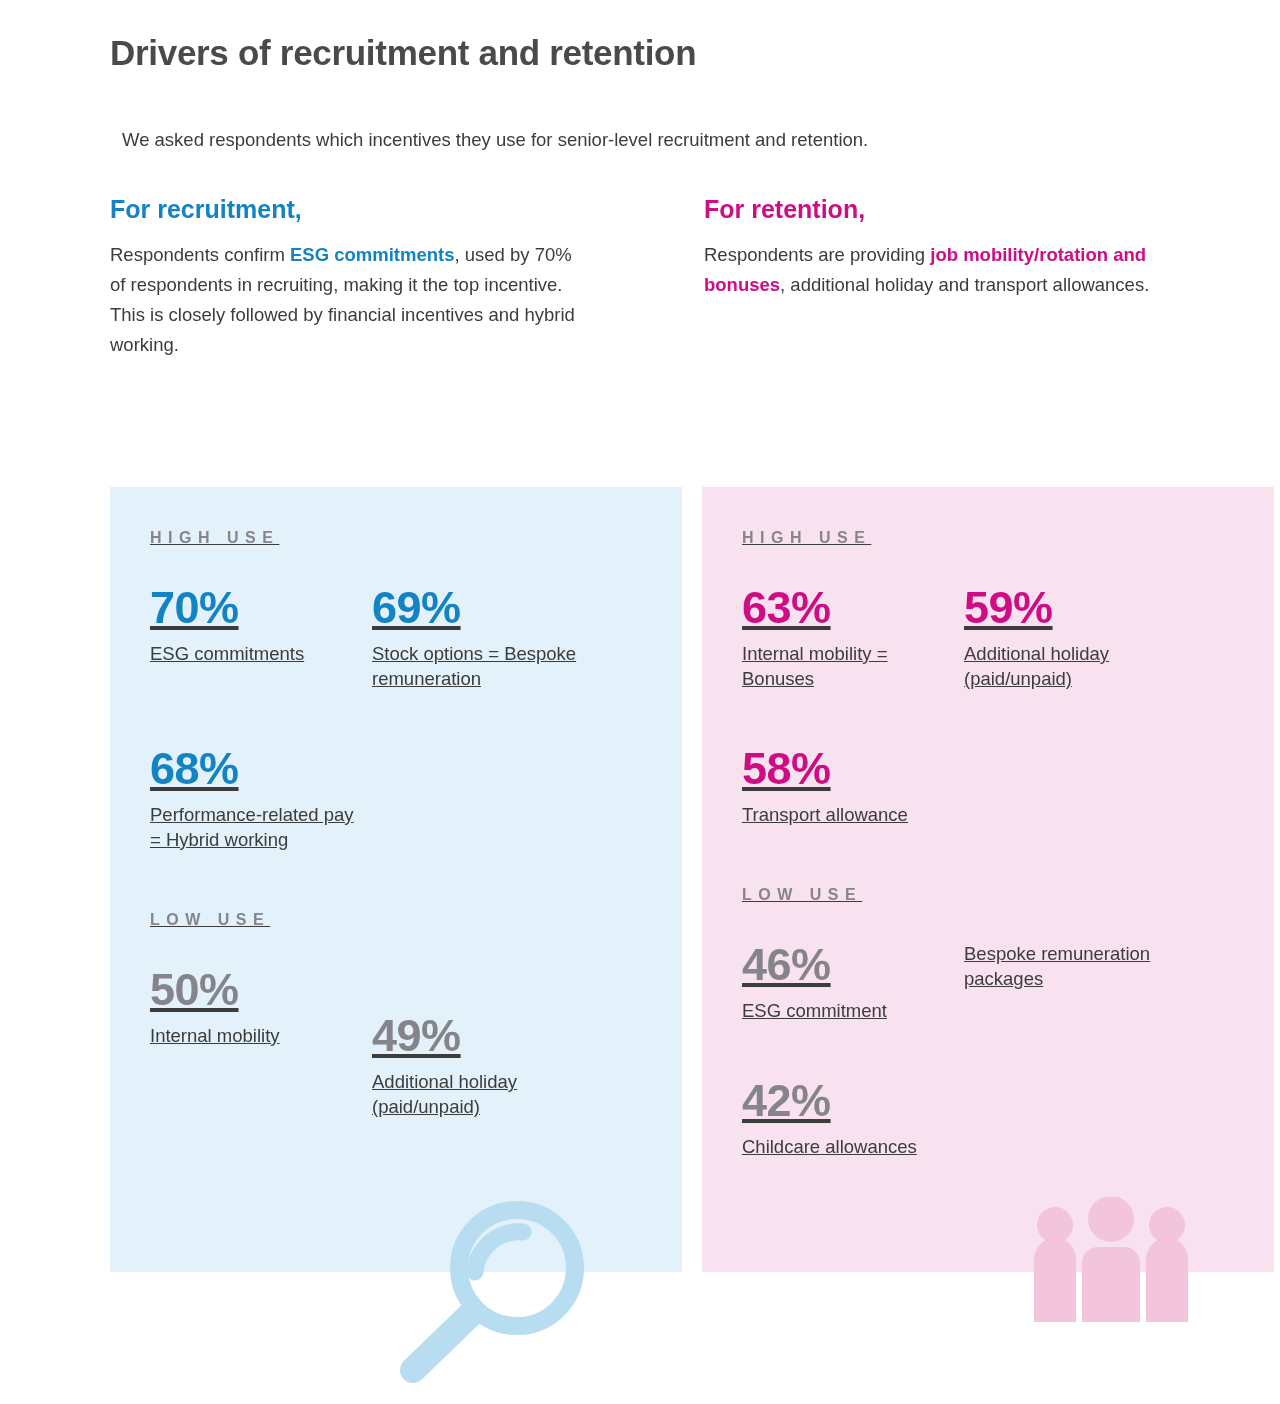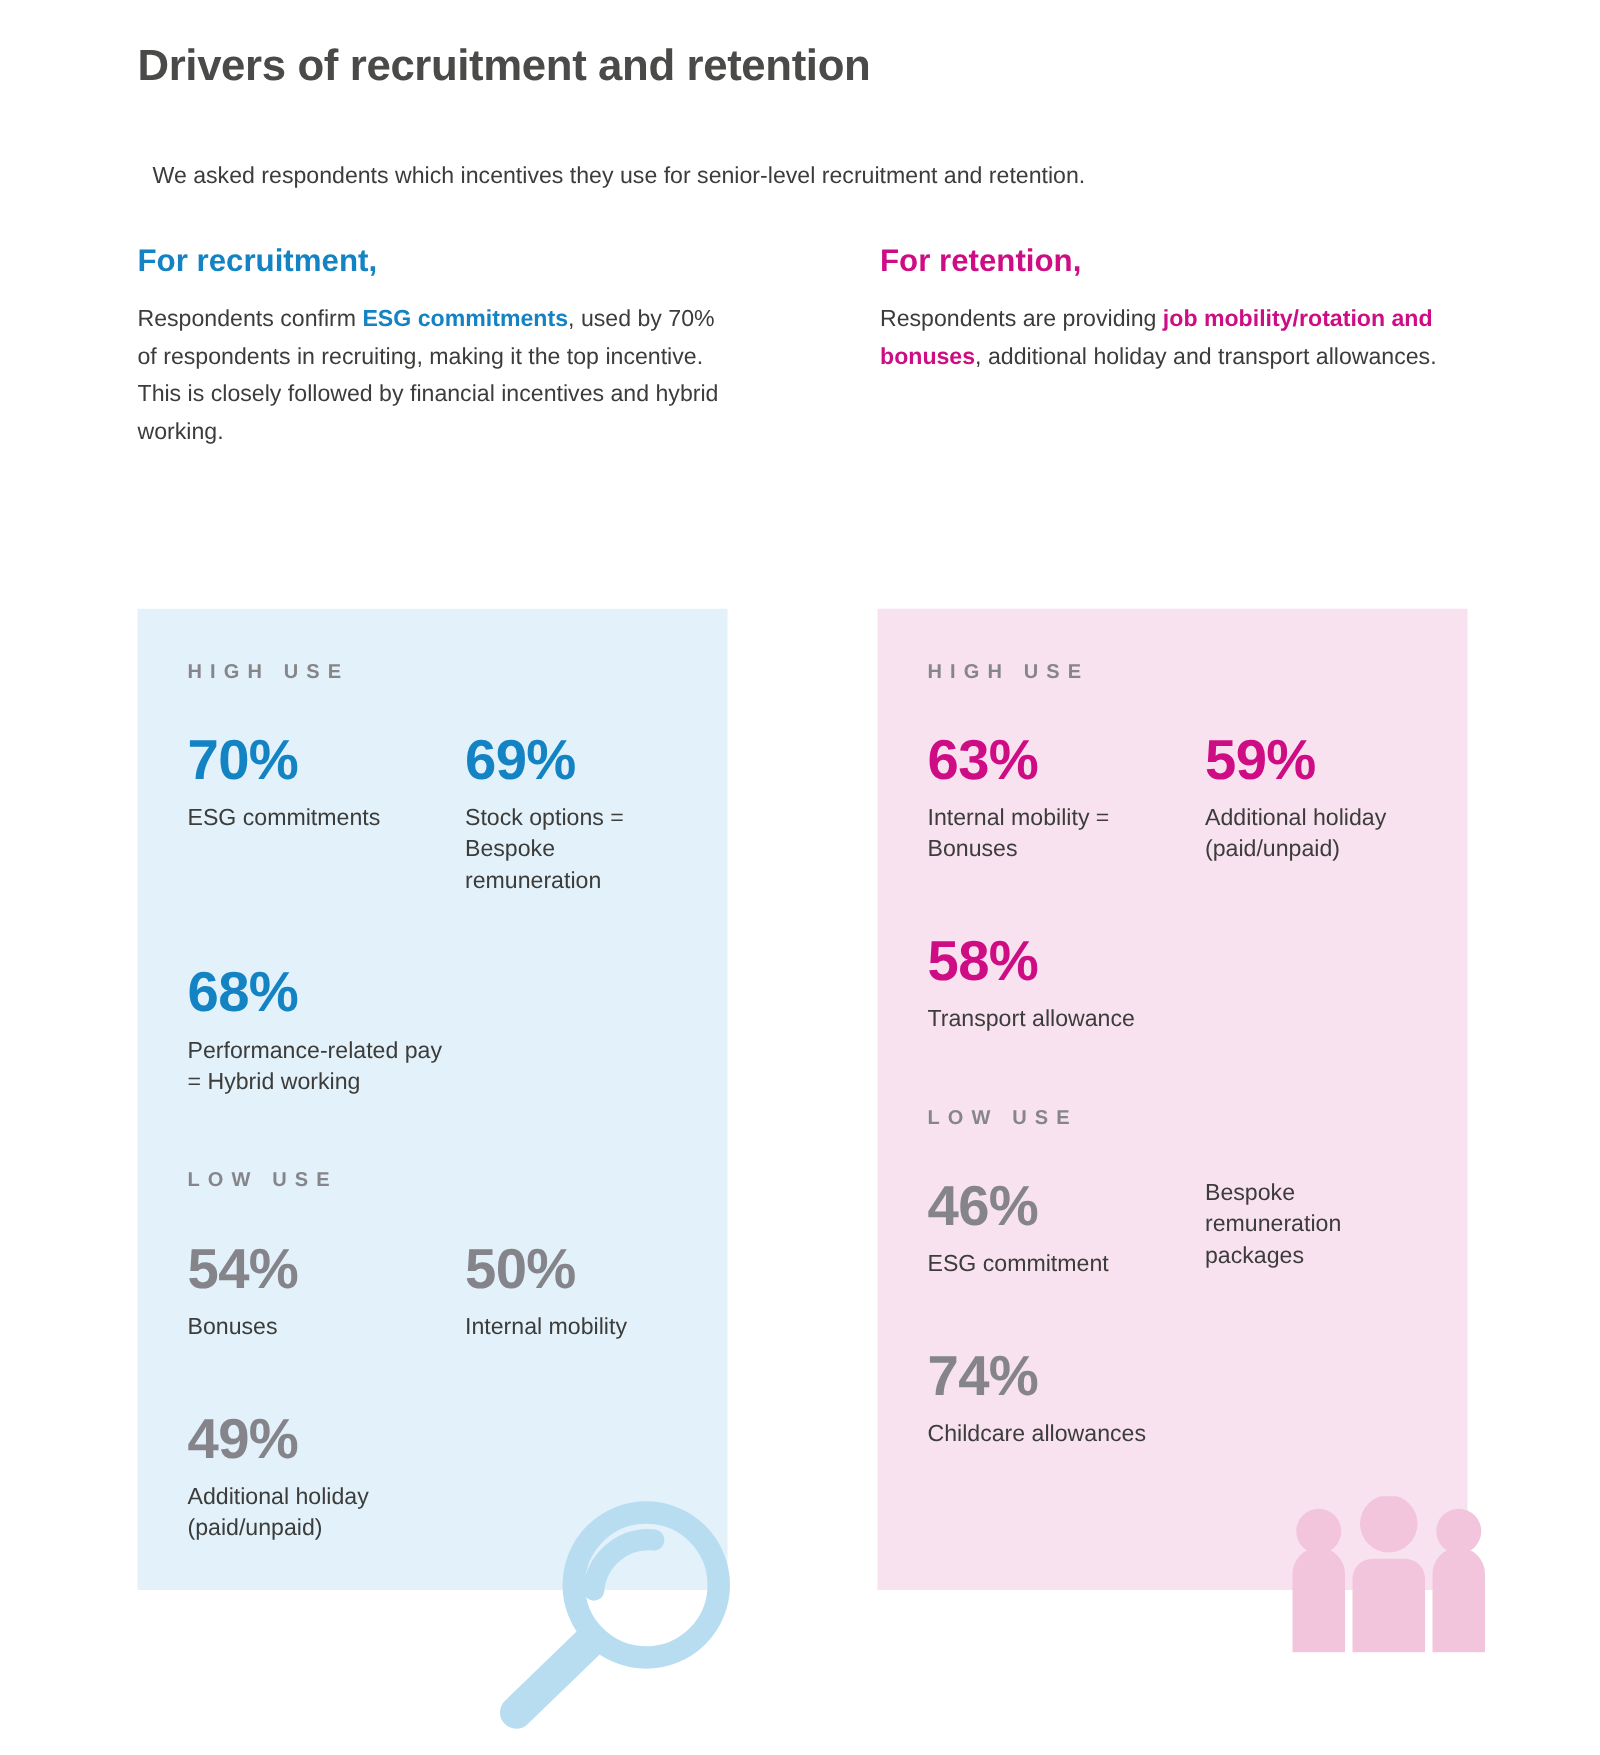--- a/index.html
+++ b/index.html
@@ -61,23 +61,24 @@
     margin: 0;
     color: #3c3c3b;
   }
   .intro-body .hl-blue    { color: #1383c4; font-weight: bold; }
   .intro-body .hl-magenta { color: #ce0d85; font-weight: bold; }
 
   
   .panel {
     position: absolute;
     top: 487px;
-    width: 472px;
+    width: 572px;
     height: 785px;
     overflow: hidden;
+    text-decoration: underline;
   }
   .panel.blue { left: 110px; background: #e2f1fa; }
   .panel.pink { left: 702px; background: #f8e2ef; }
 
   .panel-inner {
     position: relative;
     z-index: 2;
     padding: 42px 40px 0 40px;
   }
 
@@ -176,24 +177,20 @@
       <div class="stat-cell row2">
         <p class="stat-value blue">68%</p>
         <p class="stat-label">Performance-related pay = Hybrid working</p>
       </div>
       <div class="stat-cell row2"></div>
     </div>
 
     <p class="use-label low">LOW USE</p>
     <div class="stat-grid">
       <div class="stat-cell">
-        <p class="stat-value grey">54%</p>
-        <p class="stat-label">Bonuses</p>
-      </div>
-      <div class="stat-cell">
         <p class="stat-value grey">50%</p>
         <p class="stat-label">Internal mobility</p>
       </div>
       <div class="stat-cell row2">
         <p class="stat-value grey">49%</p>
         <p class="stat-label">Additional holiday (paid/unpaid)</p>
       </div>
       <div class="stat-cell row2"></div>
     </div>
 
@@ -223,21 +220,21 @@
     <p class="use-label low">LOW USE</p>
     <div class="stat-grid">
       <div class="stat-cell">
         <p class="stat-value grey">46%</p>
         <p class="stat-label">ESG commitment</p>
       </div>
       <div class="stat-cell">
         <p class="stat-label">Bespoke remuneration packages</p>
       </div>
       <div class="stat-cell row2">
-        <p class="stat-value grey">74%</p>
+        <p class="stat-value grey">42%</p>
         <p class="stat-label">Childcare allowances</p>
       </div>
       <div class="stat-cell row2"></div>
     </div>
 
   </div>
 </div>
 
 <svg class="deco deco-magnifier" viewBox="0 0 210 205" xmlns="http://www.w3.org/2000/svg">
   <g fill="none" stroke="#b9ddf0" stroke-linecap="round">

